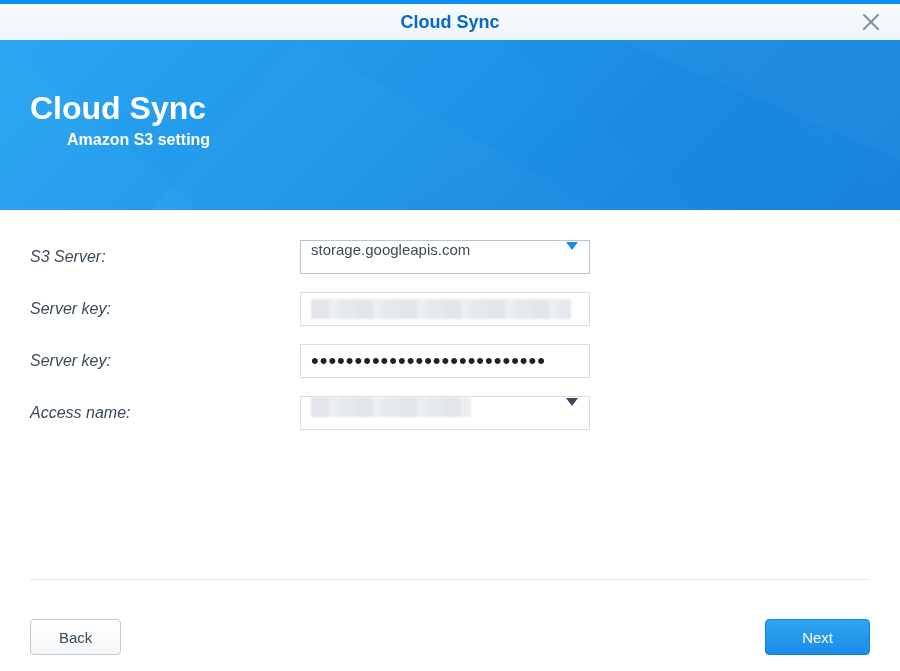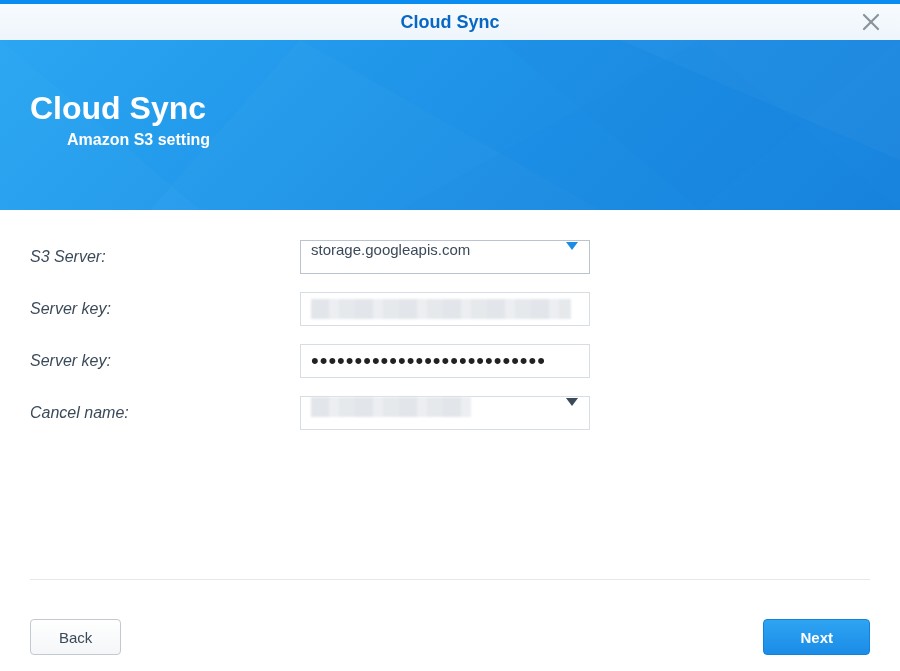--- a/index.html
+++ b/index.html
@@ -166,21 +166,21 @@
       color: #3b4a59;
       display: inline-flex;
       align-items: center;
       justify-content: center;
       margin-top: 23px;
     }
     .btn-primary {
       background: linear-gradient(to bottom, #2ea4f3, #1b8ce6);
       border: 1px solid #1481dc;
       color: #ffffff;
-      font-weight: 700;
+      font-weight: 400;
       padding: 0 36px;
     }
   </style>
 </head>
 <body>
 
 <div class="window-titlebar">
   <span class="window-title">Cloud Sync</span>
   <span class="close-icon">
     <svg viewBox="0 0 18 18">
@@ -222,21 +222,21 @@
       <div class="blurred-content"></div>
     </div>
   </div>
 
   <div class="form-row">
     <div class="form-label">Server key:</div>
     <input class="text-input password-dots" type="text" readonly="" value="•••••••••••••••••••••••••••" style="">
   </div>
 
   <div class="form-row">
-    <div class="form-label">Cancel name:</div>
+    <div class="form-label">Access name:</div>
     <div class="dropdown" style="border-color:#d6dde4;">
       <div class="blurred-content blurred-short"></div>
       <span class="chevron-down">
         <svg viewBox="0 0 14 10">
             <polygon points="1,1 13,1 7,9" fill="#3b4a59"></polygon>
           </svg>
       </span>
     </div>
   </div>
 

